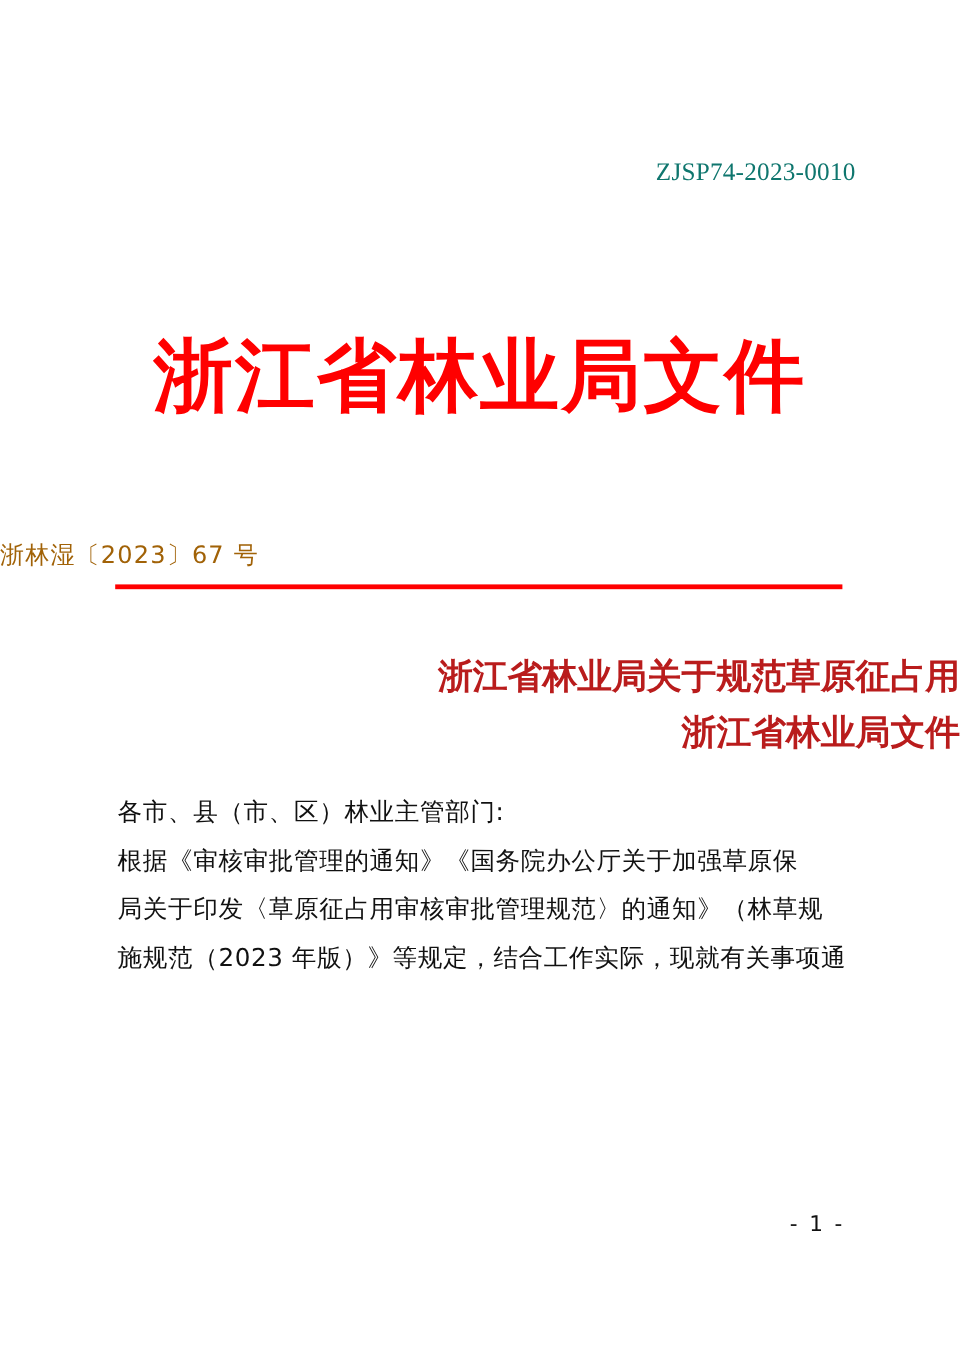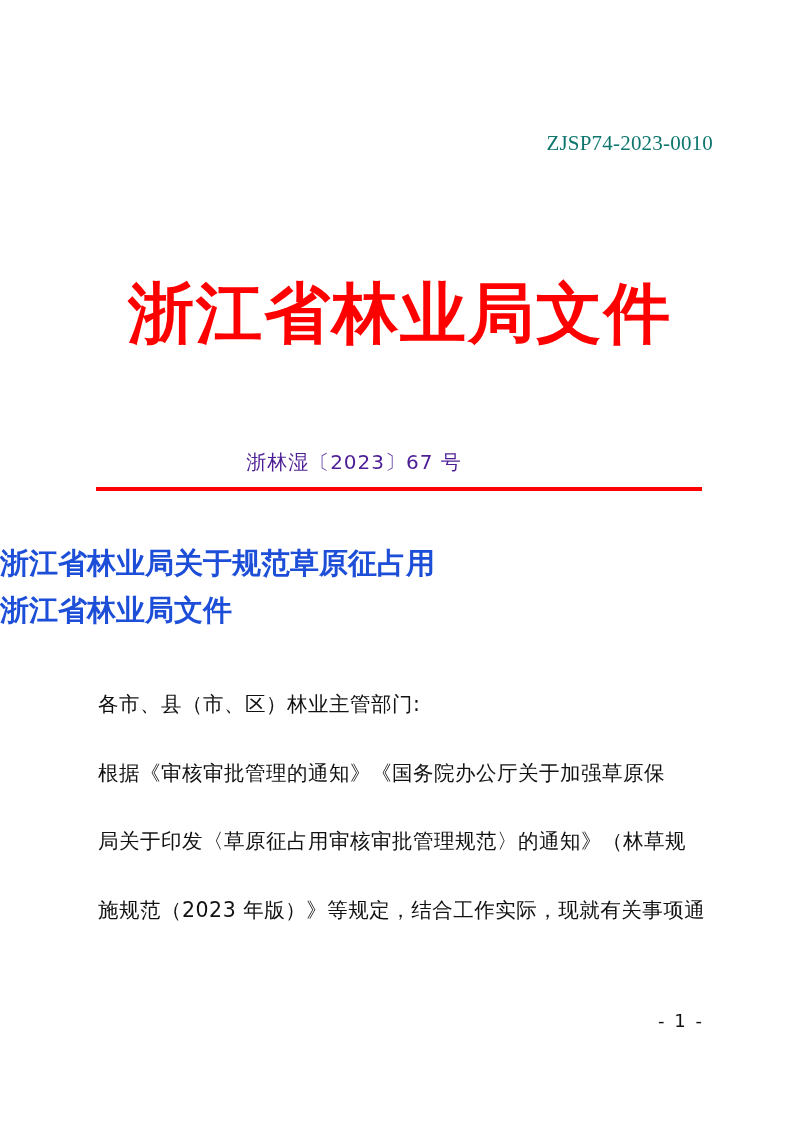--- a/index.html
+++ b/index.html
@@ -35,59 +35,58 @@
       font-size: 66px;
       color: #ff0000;
       letter-spacing: 2px;
       line-height: 90px;
     }
     .doc-number {
       position: absolute;
       top: 449px;
       left: 0;
       width: 708px;
-      text-align: center;
       font-family: "DejaVu Sans", "Liberation Sans", sans-serif;
       font-size: 20px;
-      color: #4c1d95;
+      color: #a16207;
       letter-spacing: 1px;
     }
     .red-rule {
       position: absolute;
       top: 487px;
       left: 96px;
       width: 606px;
       height: 4px;
       background: #ff0000;
     }
     .doc-title {
       position: absolute;
       top: 540px;
       left: 0;
       width: 800px;
-      text-align: left;
+      text-align: right;
       font-family: "DejaVu Serif", "Liberation Serif", serif;
       font-weight: bold;
       font-size: 29px;
       line-height: 47px;
-      color: #1d4ed8;
+      color: #b91c1c;
     }
     .doc-title div { display: block; }
     .body-text {
       position: absolute;
       top: 656px;
       left: 98px;
       width: 604px;
       font-family: "DejaVu Sans", "Liberation Sans", sans-serif;
       font-size: 20.5px;
       line-height: 40.5px;
       color: #111;
       letter-spacing: 0.5px;
     }
-    .line { display: block; white-space: nowrap; margin-top: 28px; }
+    .line { display: block; white-space: nowrap; }
     .indent { padding-left: 46px; }
     .page-number {
       position: absolute;
       top: 1010px;
       right: 96px;
       font-family: "DejaVu Sans", "Liberation Sans", sans-serif;
       font-size: 18px;
       color: #111;
       letter-spacing: 2px;
     }

